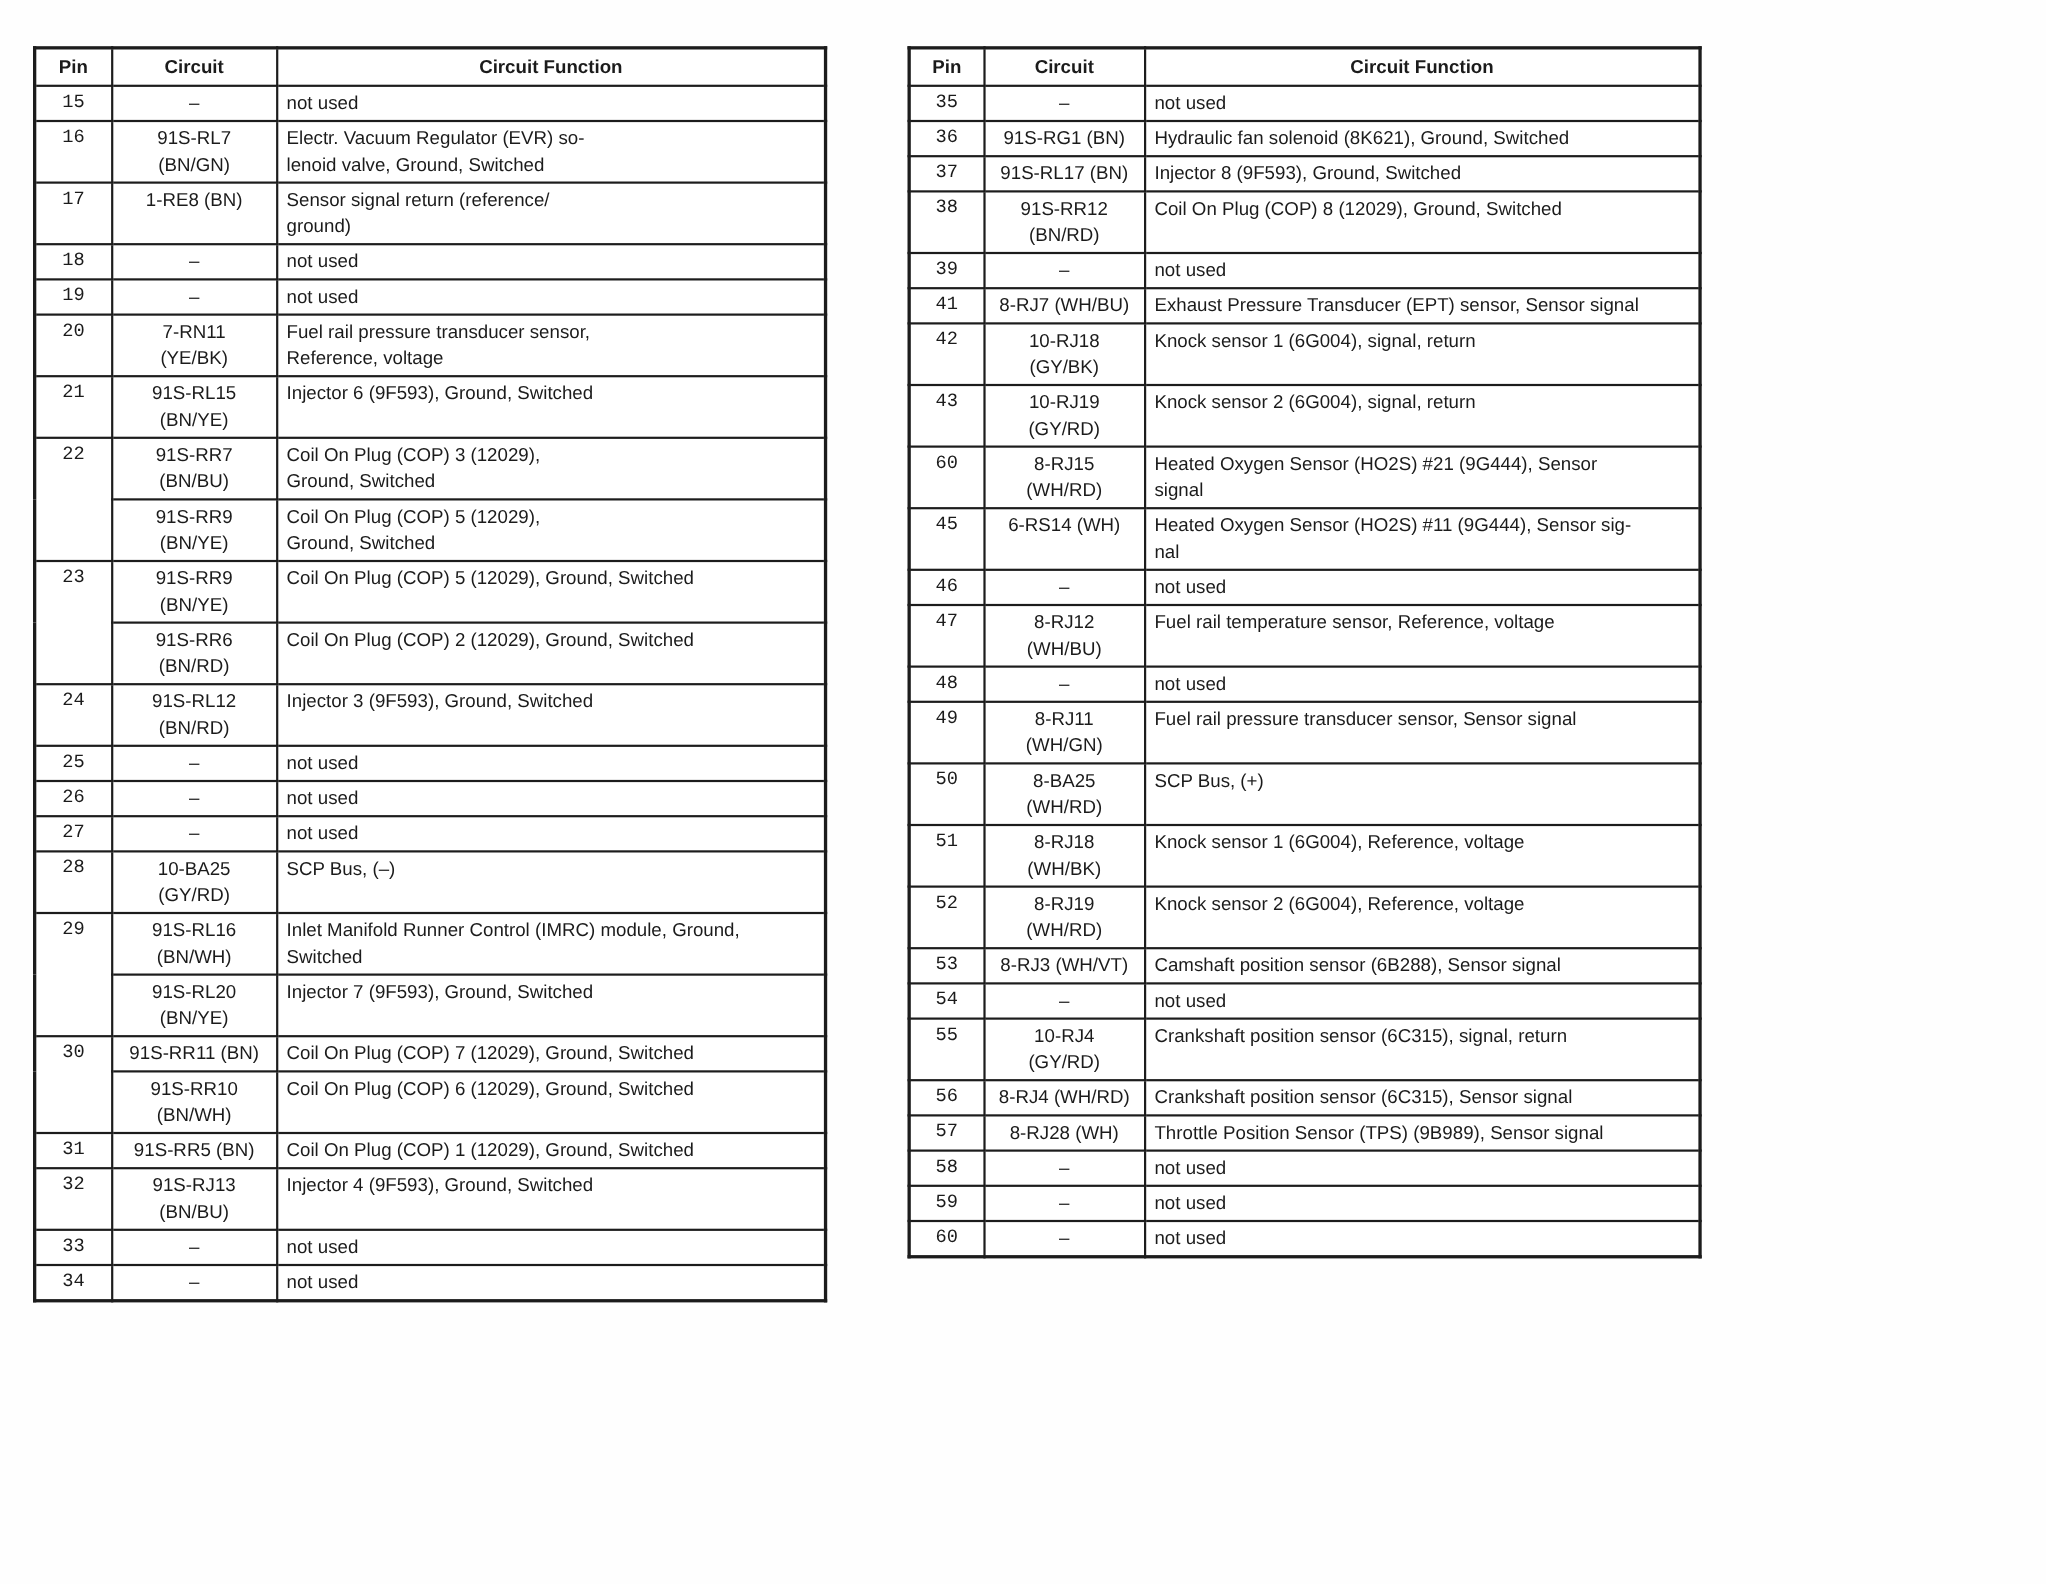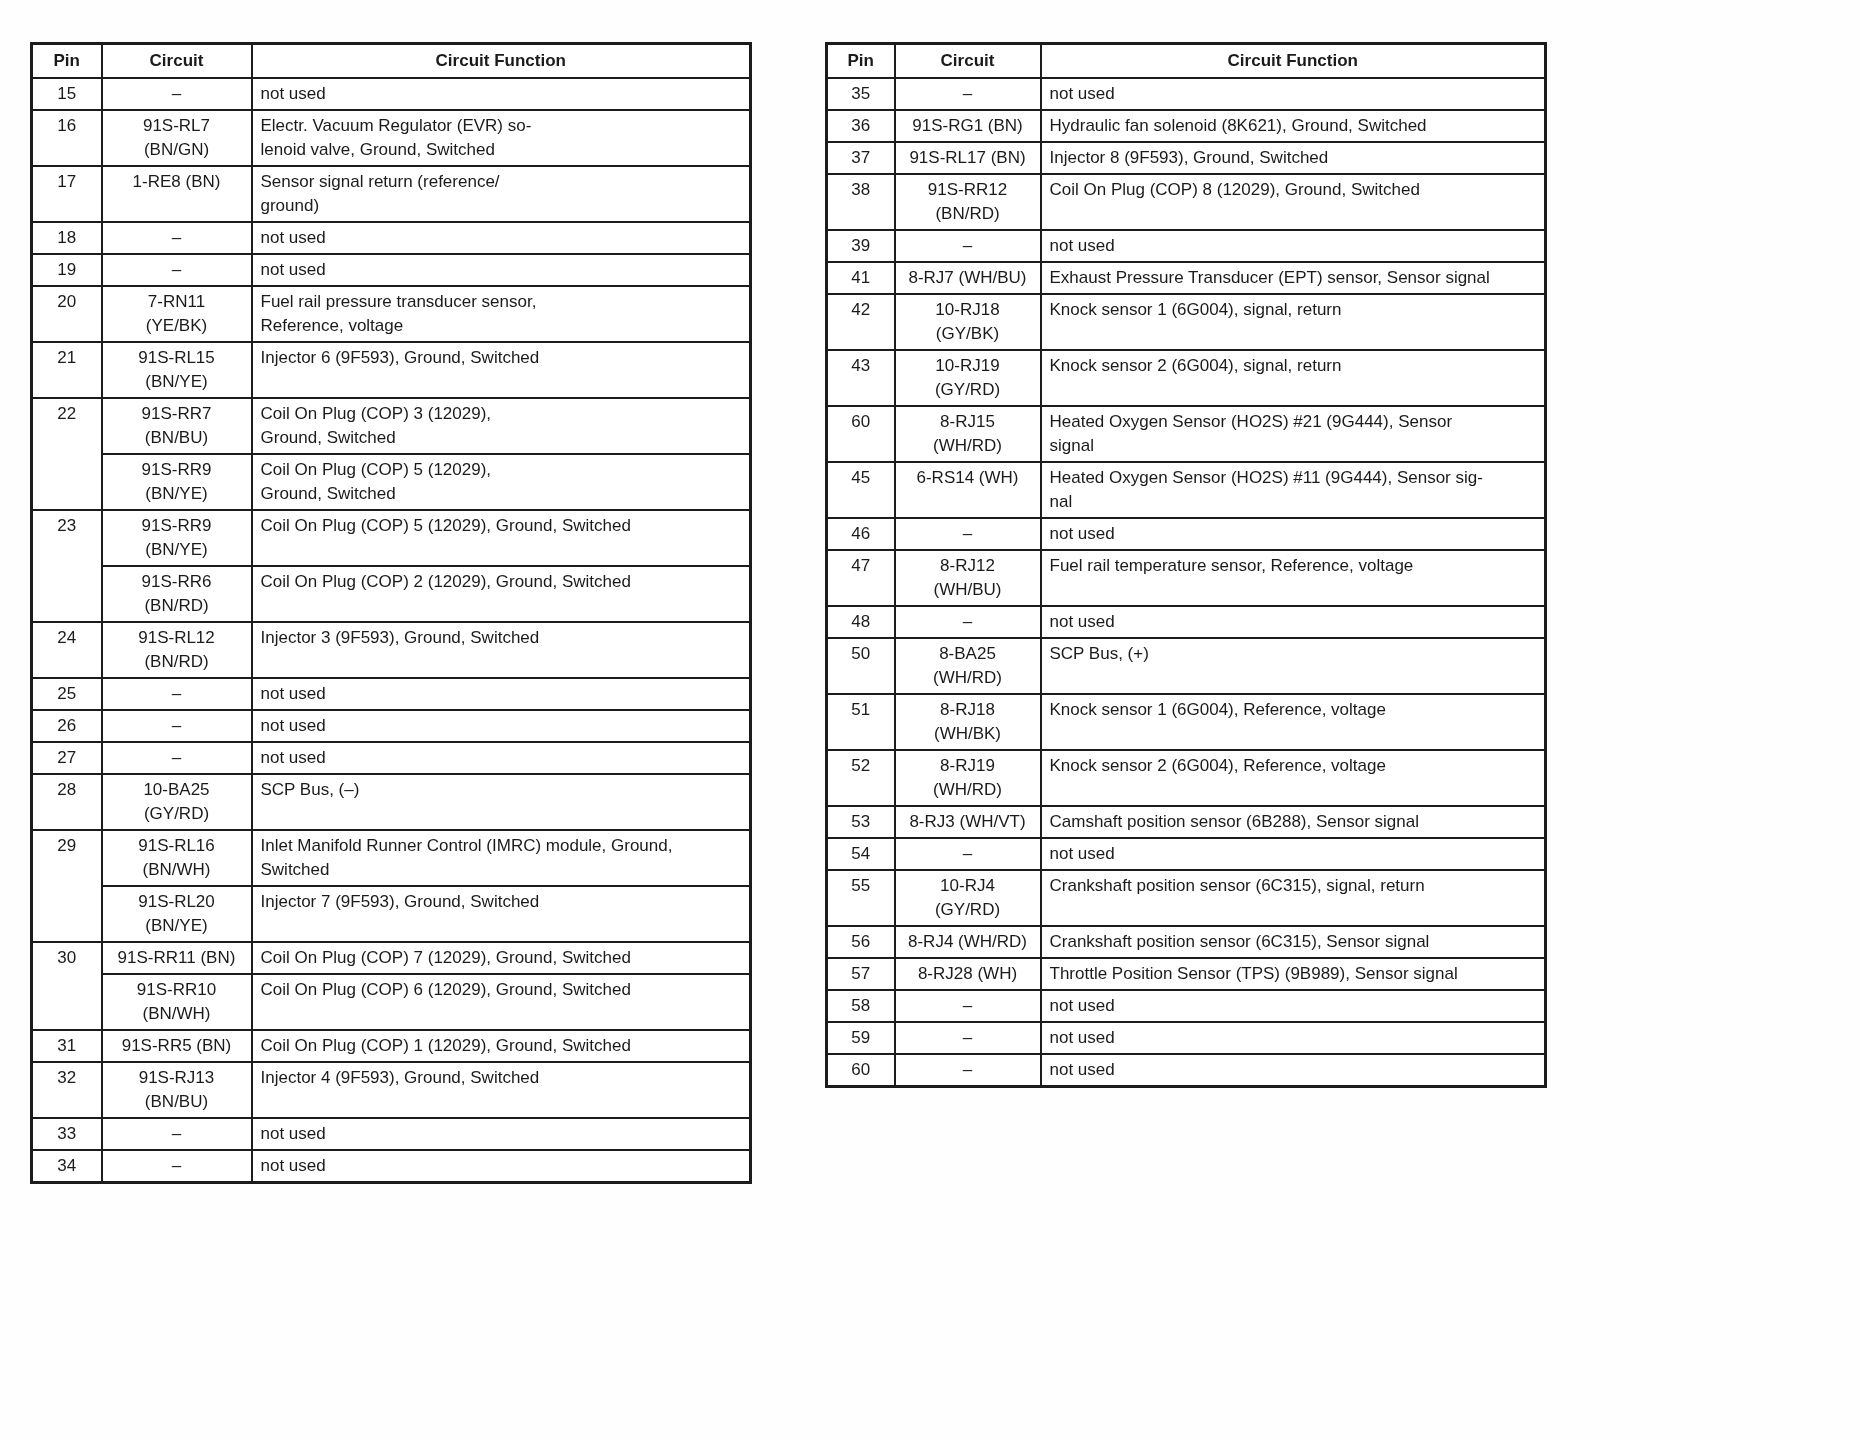--- a/index.html
+++ b/index.html
@@ -33,20 +33,21 @@
     vertical-align: top;
     overflow: hidden;
   }
   table.pin-table th {
     font-weight: bold;
     text-align: center;
     padding: 4px 8px;
   }
   td.col-pin {
     text-align: center;
+    font-family: Liberation Mono, monospace;
   }
   td.col-circuit {
     text-align: center;
     white-space: pre-line;
   }
   td.col-function {
     text-align: left;
     white-space: pre-line;
   }
   .left-table  { left: 30px;  top: 42px; width: 719px; }
@@ -289,20 +290,26 @@
           <td class="col-circuit">8-RJ12
 (WH/BU)</td>
           <td class="col-function">Fuel rail temperature sensor, Reference, voltage</td>
         </tr>
         <tr>
           <td class="col-pin">48</td>
           <td class="col-circuit">–</td>
           <td class="col-function">not used</td>
         </tr>
         <tr>
+          <td class="col-pin">49</td>
+          <td class="col-circuit">8-RJ11
+(WH/GN)</td>
+          <td class="col-function">Fuel rail pressure transducer sensor, Sensor signal</td>
+        </tr>
+        <tr>
           <td class="col-pin">50</td>
           <td class="col-circuit">8-BA25
 (WH/RD)</td>
           <td class="col-function">SCP Bus, (+)</td>
         </tr>
         <tr>
           <td class="col-pin">51</td>
           <td class="col-circuit">8-RJ18
 (WH/BK)</td>
           <td class="col-function">Knock sensor 1 (6G004), Reference, voltage</td>

